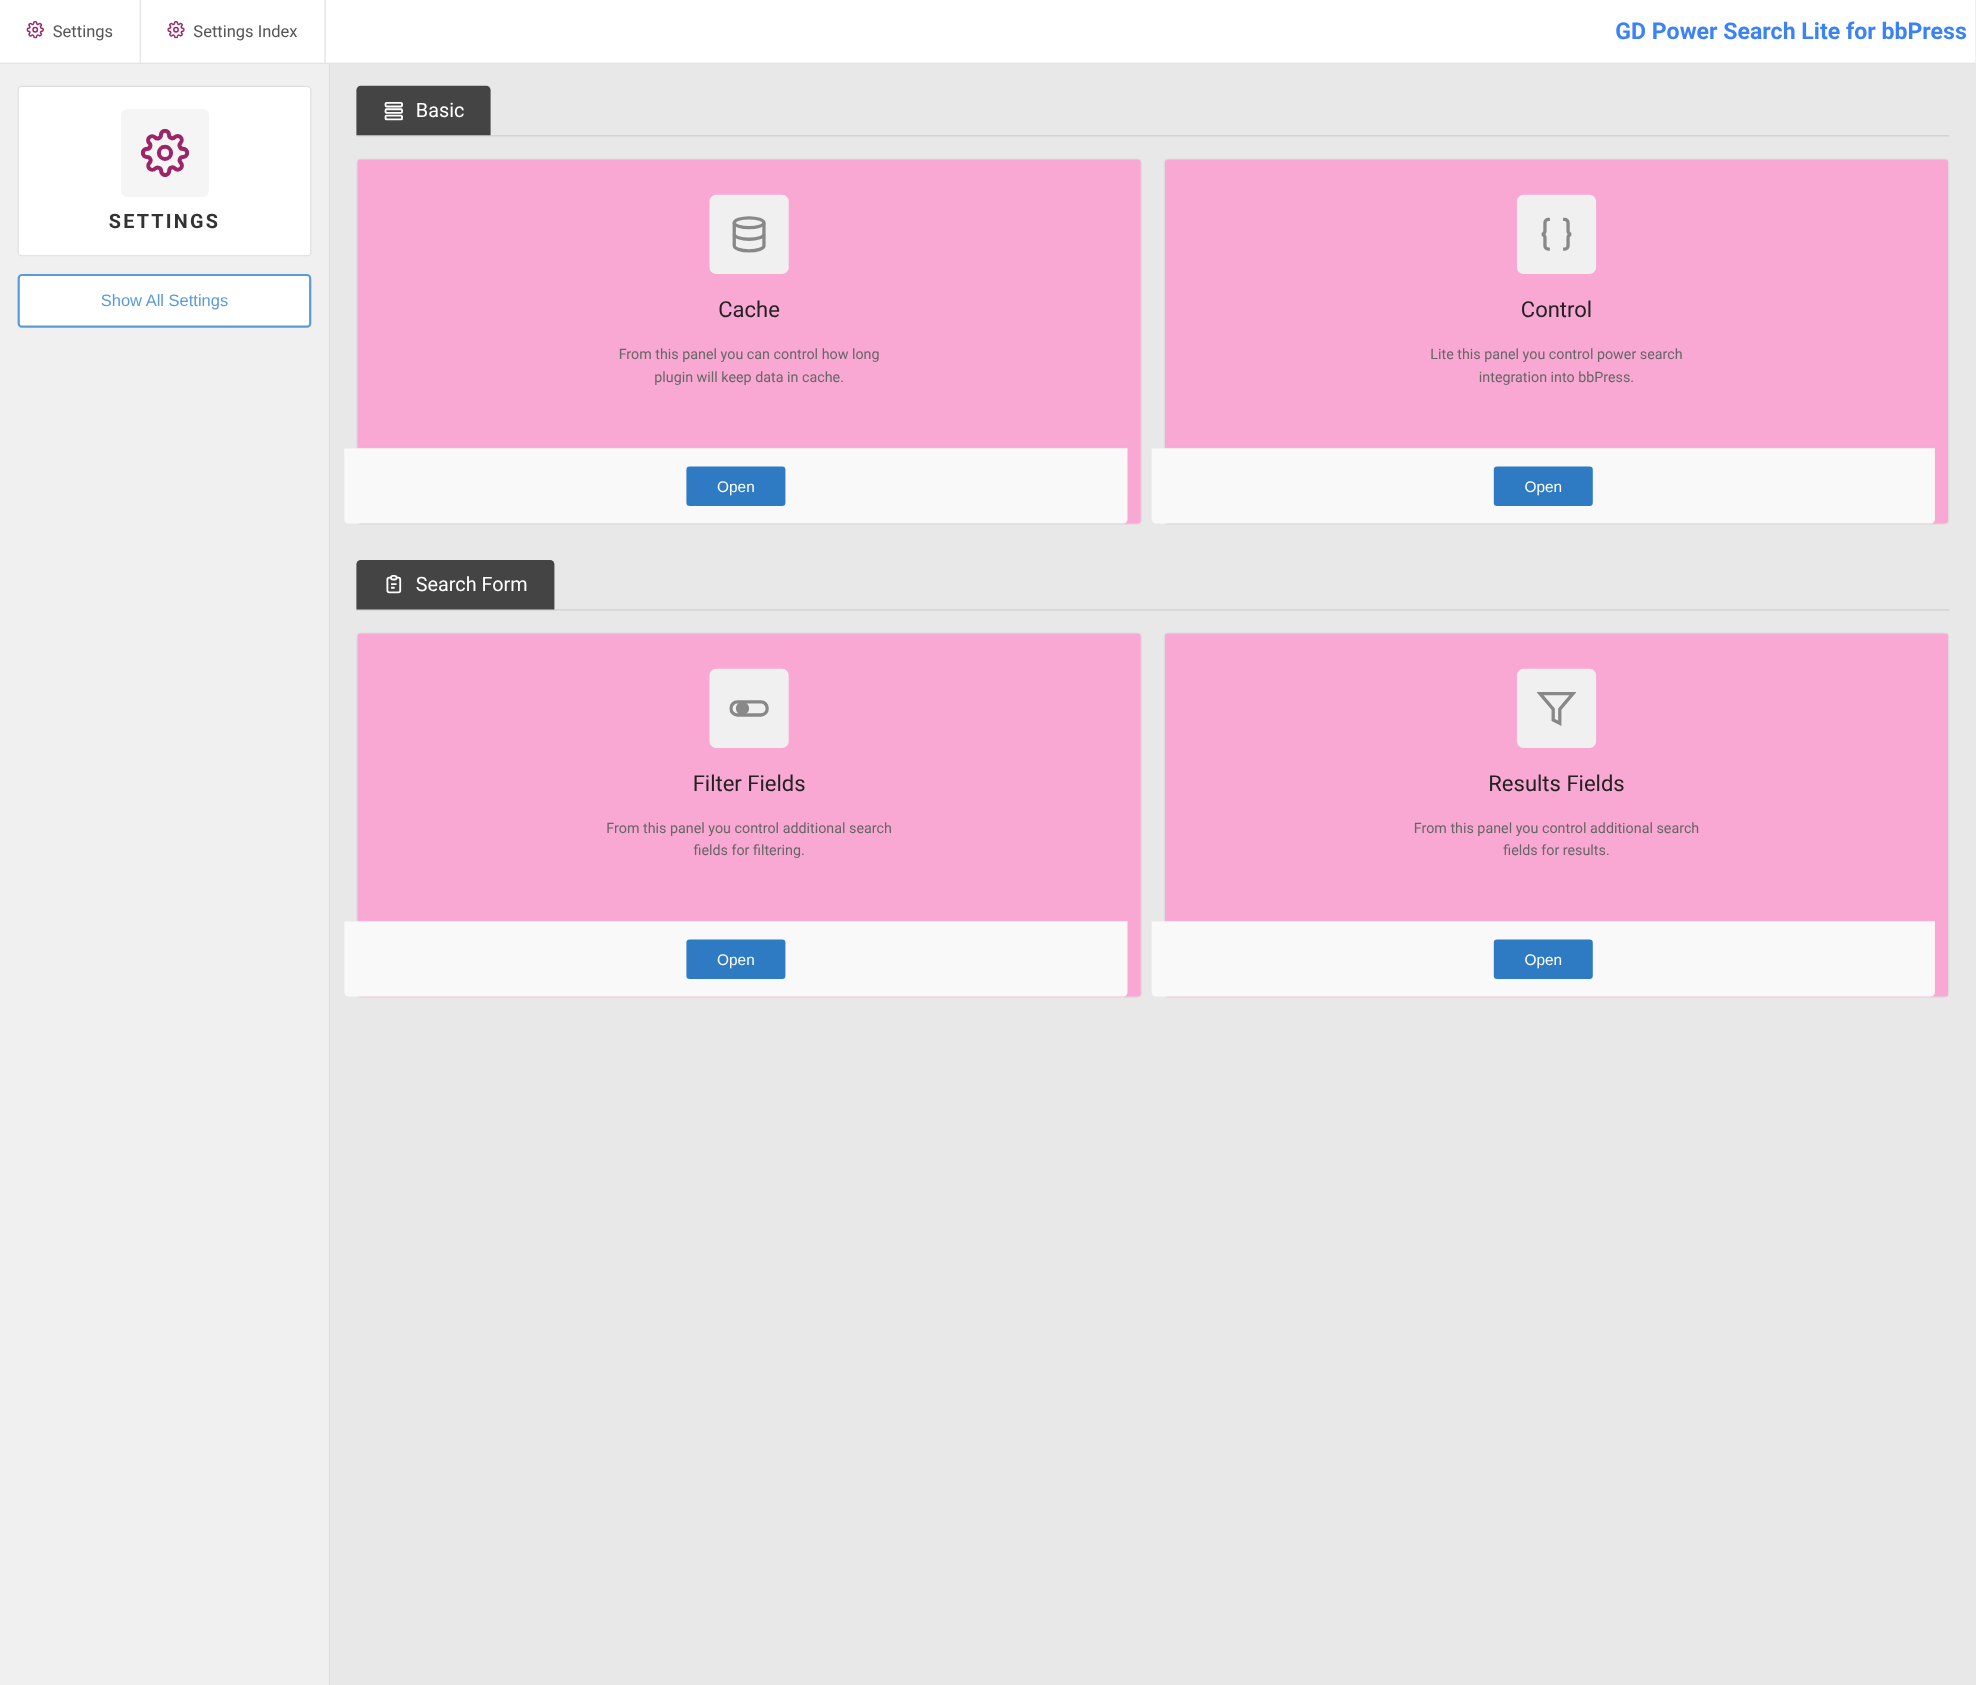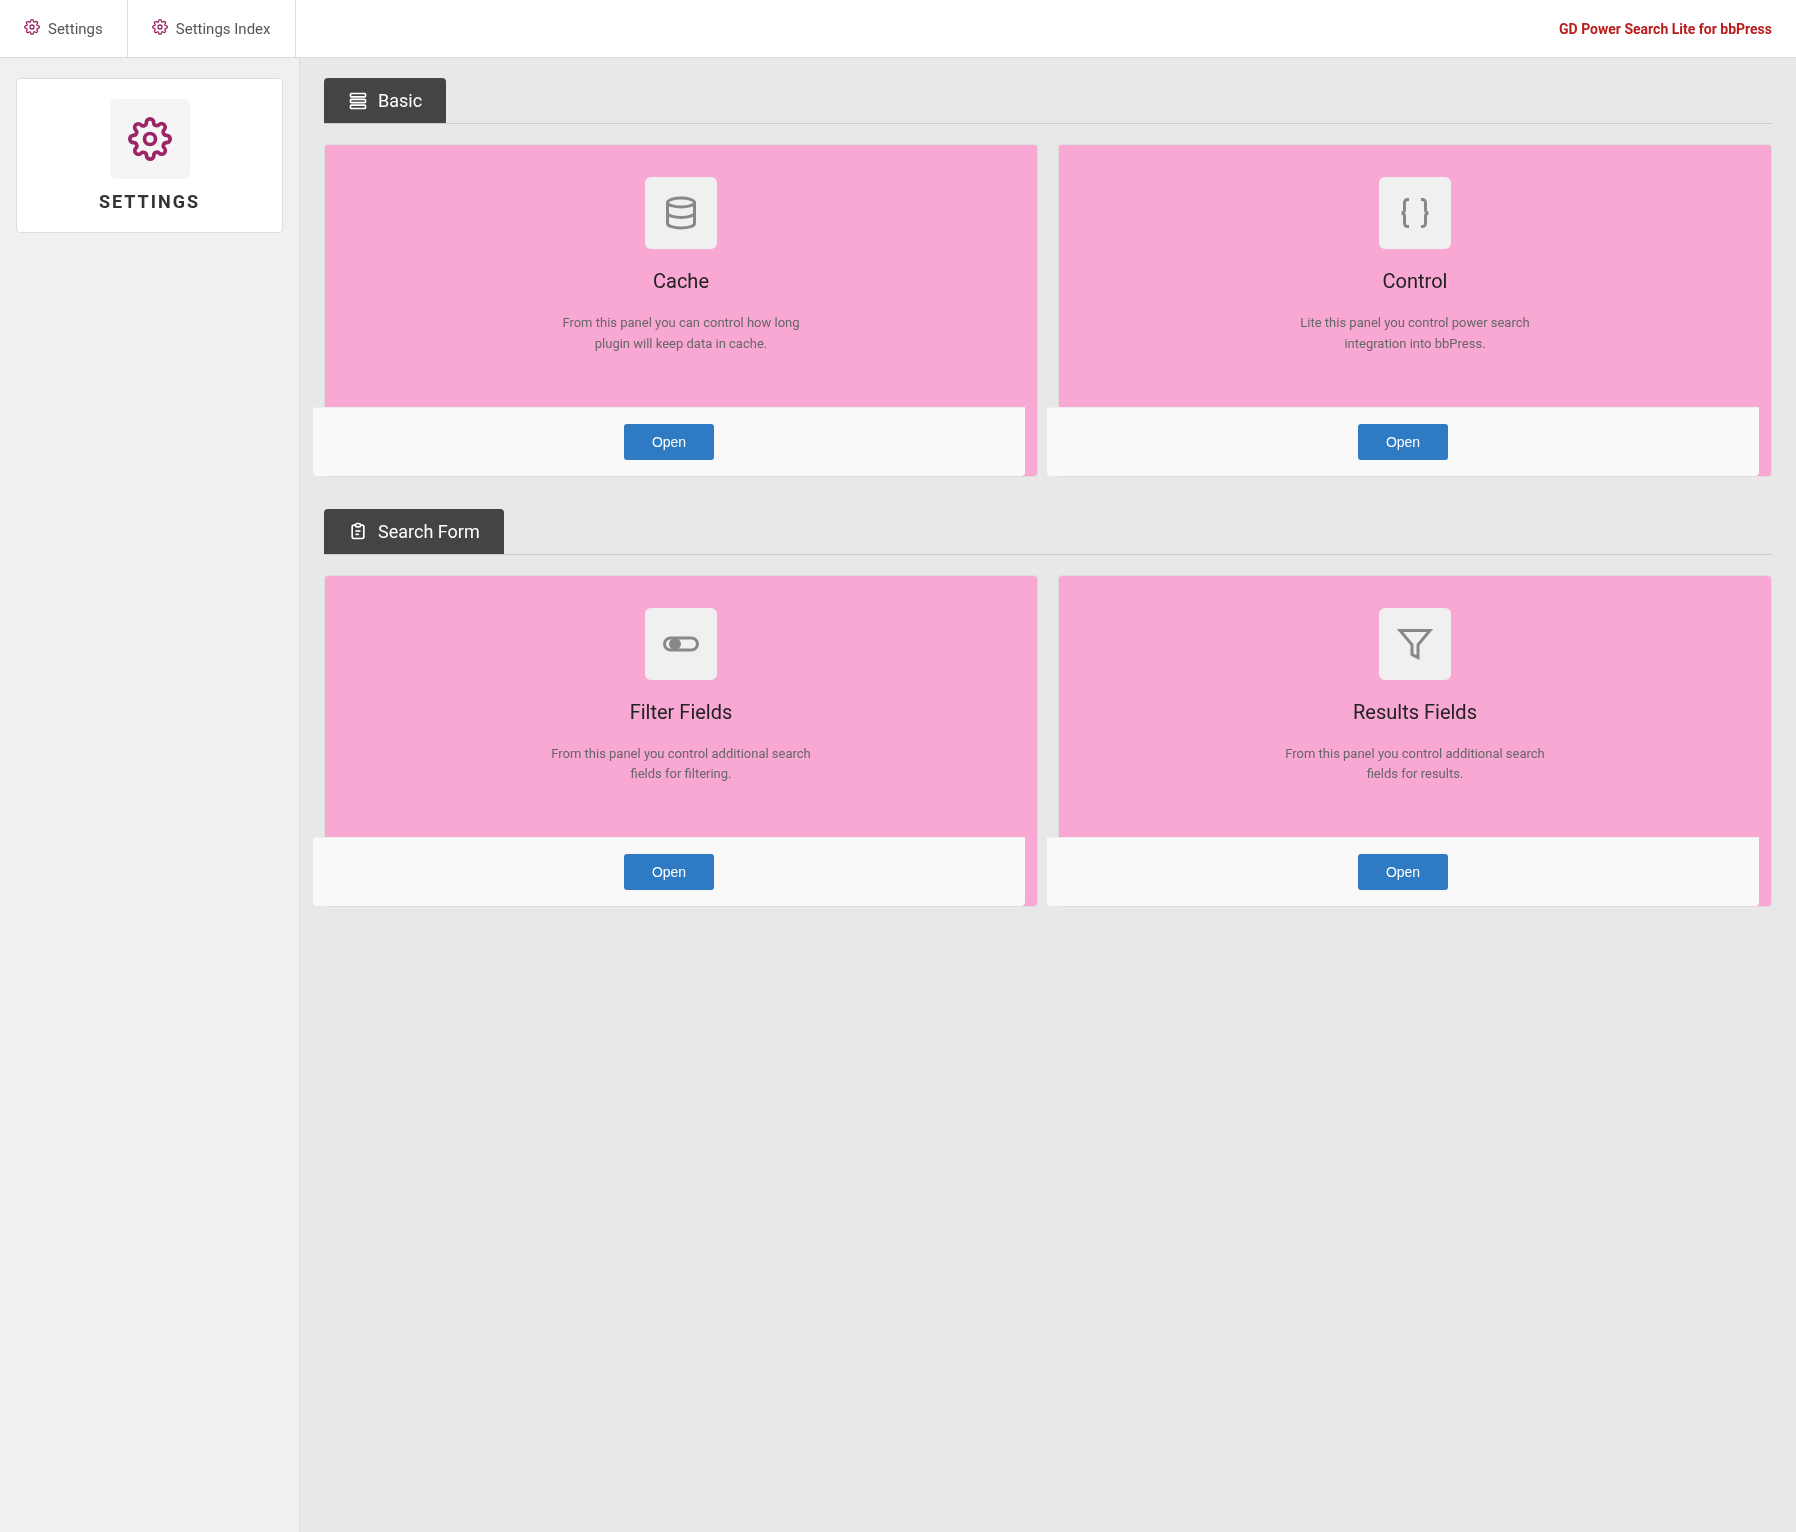--- a/index.html
+++ b/index.html
@@ -29,24 +29,24 @@
       cursor: pointer;
       font-size: 15px;
       color: #555;
     }
     .nav-item .gear-icon {
       color: #9b2566;
       font-size: 16px;
     }
     .nav-brand {
       margin-left: auto;
-      padding-right: 24px;
+      padding-right: 8px;
       font-weight: 700;
-      font-size: 14px;
-      color: #b91c1c;
+      font-size: 21px;
+      color: #3b82f6;
     }
 
     
     .layout {
       display: flex;
       min-height: calc(100vh - 58px);
     }
 
     
     .sidebar {
@@ -251,20 +251,21 @@
   <aside class="sidebar">
     <div class="sidebar-card">
       <div class="sidebar-icon-box">
         <svg viewBox="0 0 24 24">
           <circle cx="12" cy="12" r="3"></circle>
           <path d="M19.4 15a1.65 1.65 0 0 0 .33 1.82l.06.06a2 2 0 0 1-2.83 2.83l-.06-.06a1.65 1.65 0 0 0-1.82-.33 1.65 1.65 0 0 0-1 1.51V21a2 2 0 0 1-4 0v-.09A1.65 1.65 0 0 0 9 19.4a1.65 1.65 0 0 0-1.82.33l-.06.06a2 2 0 0 1-2.83-2.83l.06-.06A1.65 1.65 0 0 0 4.68 15a1.65 1.65 0 0 0-1.51-1H3a2 2 0 0 1 0-4h.09A1.65 1.65 0 0 0 4.6 9a1.65 1.65 0 0 0-.33-1.82l-.06-.06a2 2 0 0 1 2.83-2.83l.06.06A1.65 1.65 0 0 0 9 4.68a1.65 1.65 0 0 0 1-1.51V3a2 2 0 0 1 4 0v.09a1.65 1.65 0 0 0 1 1.51 1.65 1.65 0 0 0 1.82-.33l.06-.06a2 2 0 0 1 2.83 2.83l-.06.06A1.65 1.65 0 0 0 19.4 9a1.65 1.65 0 0 0 1.51 1H21a2 2 0 0 1 0 4h-.09a1.65 1.65 0 0 0-1.51 1z"></path>
         </svg>
       </div>
       <div class="sidebar-title">SETTINGS</div>
     </div>
+    <button class="show-all-btn">Show All Settings</button>
   </aside>
 
   <main class="main-content">
 
     <div class="section-block">
       <div class="section-header">
         <svg viewBox="0 0 24 24">
           <rect x="3" y="3" width="18" height="4" rx="1"></rect>
           <rect x="3" y="10" width="18" height="4" rx="1"></rect>
           <rect x="3" y="17" width="18" height="4" rx="1"></rect>

